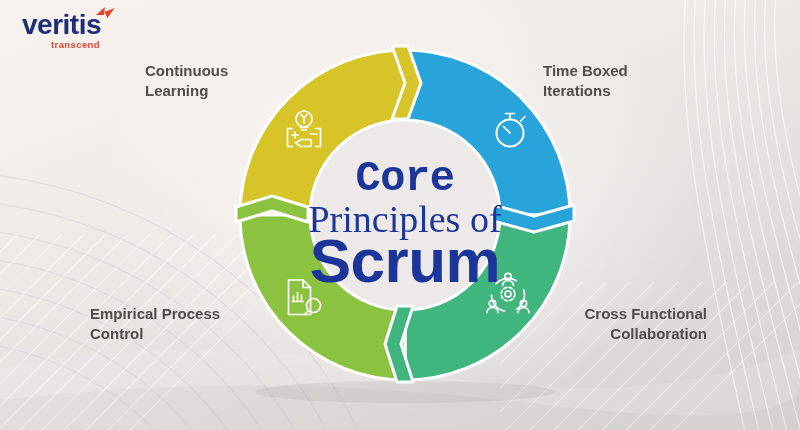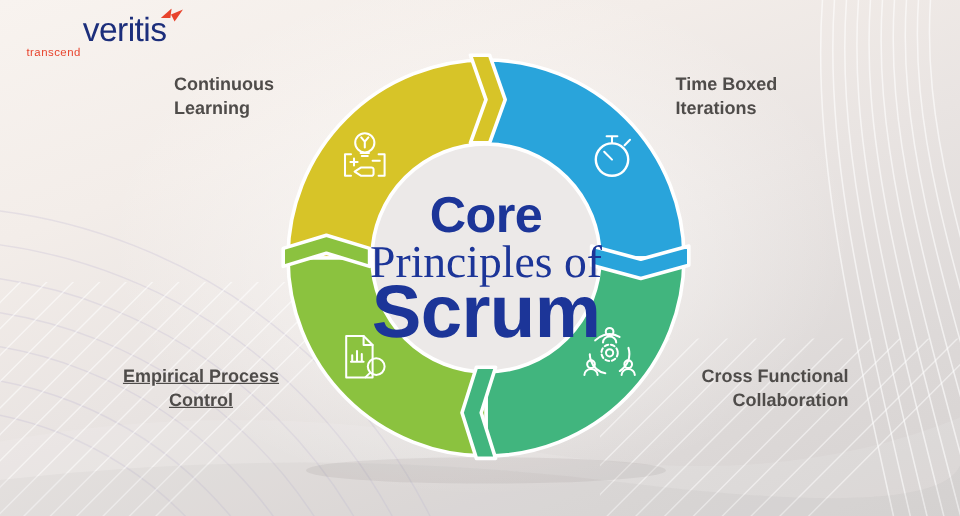--- a/index.html
+++ b/index.html
@@ -7,34 +7,34 @@
   .canvas{
     position:relative;width:800px;height:430px;overflow:hidden;
     background:
       radial-gradient(ellipse 430px 300px at 50% 46%, rgba(252,250,248,.85), rgba(252,250,248,0) 72%),
       linear-gradient(160deg,#f8f3ef 0%,#f3ede9 28%,#e9e4e2 52%,#ddd9d8 78%,#d6d2d1 100%);
   }
   .decor,.diagram{position:absolute;left:0;top:0;}
   .decor{z-index:0;}
   .diagram{z-index:2;}
   .logo{position:absolute;left:22px;top:11px;z-index:3;line-height:1;}
-  .logo-word{font-size:28px;font-weight:normal;letter-spacing:-.5px;color:#1c2e7b;margin-left:47px;}
+  .logo-word{font-size:28px;font-weight:bold;letter-spacing:-.5px;color:#1c2e7b;}
   .logo-mark{position:absolute;right:-14px;top:-4px;}
-  .logo-tag{font-size:9.5px;font-weight:normal;color:#e8432c;letter-spacing:.4px;margin-top:1px;padding-right:1px;}
+  .logo-tag{font-size:9.5px;font-weight:bold;color:#e8432c;text-align:right;letter-spacing:.4px;margin-top:1px;padding-right:1px;}
   .label{
     position:absolute;z-index:3;font-size:15px;font-weight:bold;color:#4f4c4a;line-height:20px;
   }
   .label.tl{right:545px;top:61px;width:110px;text-align:left;}
-  .label.tr{left:543px;top:61px;width:110px;text-align:left;margin-left:20px;}
+  .label.tr{left:543px;top:61px;width:110px;text-align:left;}
   .label.br{left:562px;top:304px;width:145px;text-align:right;}
-  .label.bl{right:555px;top:304px;width:155px;text-align:center;text-decoration:underline;}
+  .label.bl{right:555px;top:304px;width:155px;text-align:left;}
   .center-text{
     position:absolute;left:255px;top:156px;width:300px;z-index:3;text-align:center;color:#1c3598;
   }
-  .center-text .l1{font-size:42px;font-weight:800;line-height:46px;letter-spacing:-.5px;}
+  .center-text .l1{font-size:42px;font-weight:800;line-height:46px;letter-spacing:-.5px;font-family:Liberation Mono, monospace;}
   .center-text .l2{font-size:38px;font-weight:500;line-height:34px;font-family:Liberation Serif, serif;}
   .center-text .l3{font-size:62px;font-weight:800;line-height:50px;letter-spacing:-.5px;}
 </style>
 </head>
 <body>
 
 <div class="canvas">
 
   <svg class="decor" width="800" height="430" viewBox="0 0 800 430" aria-hidden="true">
     <defs>

